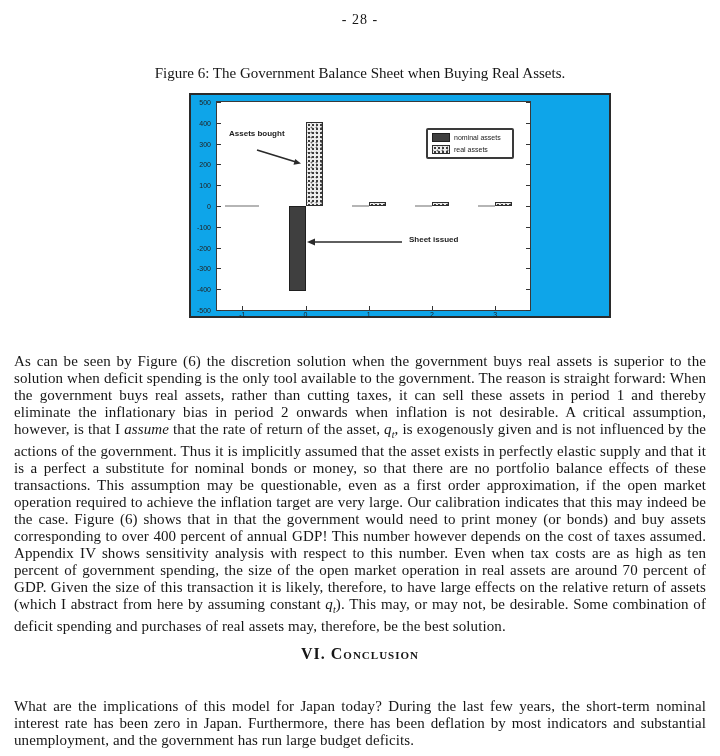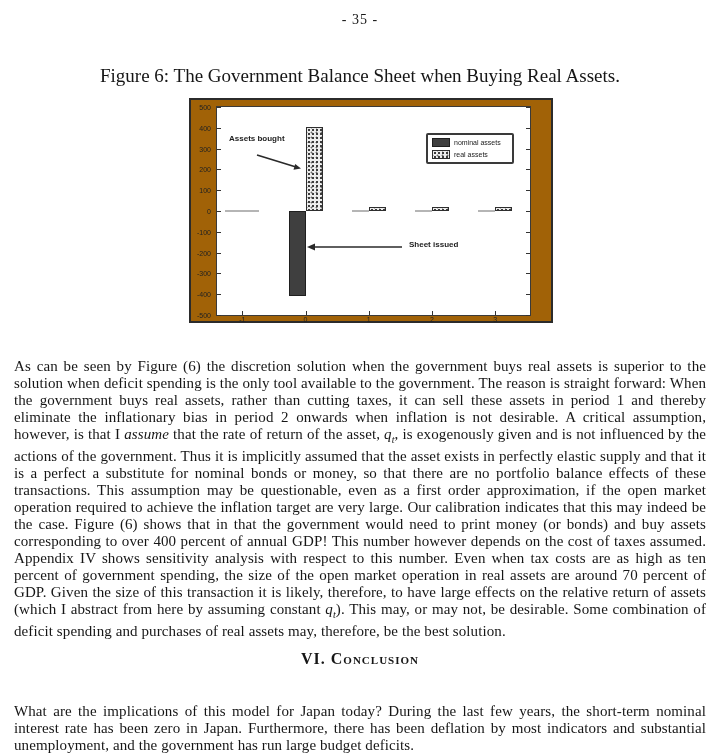--- a/index.html
+++ b/index.html
@@ -1,26 +1,26 @@
 <!DOCTYPE html>
 <html><head>
 <meta charset="utf-8">
 <style>
   html,body { margin:0; padding:0; }
   body {
     width:720px; height:756px; background:#ffffff; overflow:hidden;
     font-family:"Liberation Serif", serif; color:#161616;
   }
   .page-number { text-align:center; margin-top:12px; font-size:14px; letter-spacing:1px; }
-  .caption { text-align:center; margin-top:37px; font-size:19px; }
+  .caption { text-align:center; margin-top:37px; font-size:15px; }
 
   
   .figure-wrap {
-    position:relative; margin:11px 0 0 189px; width:364px; height:225px;
-    border:2px solid #2b2b2b; background:#a16207; box-sizing:border-box;
+    position:relative; margin:11px 0 0 189px; width:422px; height:225px;
+    border:2px solid #2b2b2b; background:#0ea5e9; box-sizing:border-box;
     font-family:"Liberation Sans", sans-serif;
   }
   .plot {
     position:absolute; left:25px; top:6px; width:315px; height:210px;
     border:1px solid #3a3a3a; background:#ffffff; box-sizing:border-box;
   }
   .ylabels { position:absolute; left:0; top:6px; width:23px; height:208px; }
   .ylabel { position:absolute; right:3px; transform:translateY(-50%); font-size:7px; color:#222; }
   .xlabels { position:absolute; left:25px; top:217px; width:315px; height:9px; }
   .xlabel { position:absolute; transform:translateX(-50%); top:-1px; font-size:7px; color:#222; }
@@ -61,21 +61,21 @@
   }
   .para2 { }
   sub.qsub { font-style:italic; font-size:10px; }
   i { font-style:italic; }
 </style>
 </head>
 <body>
 
 <div class="page">
 
-  <div class="page-number">- 35 -</div>
+  <div class="page-number">- 28 -</div>
 
   <div class="caption">Figure 6: The Government Balance Sheet when Buying Real Assets.</div>
 
   <div class="figure-wrap">
     <div class="ylabels">
         <div class="ylabel" style="top: 1px;">500</div>
         <div class="ylabel" style="top: 21.8px;">400</div>
         <div class="ylabel" style="top: 42.6px;">300</div>
         <div class="ylabel" style="top: 63.4px;">200</div>
         <div class="ylabel" style="top: 84.2px;">100</div>

